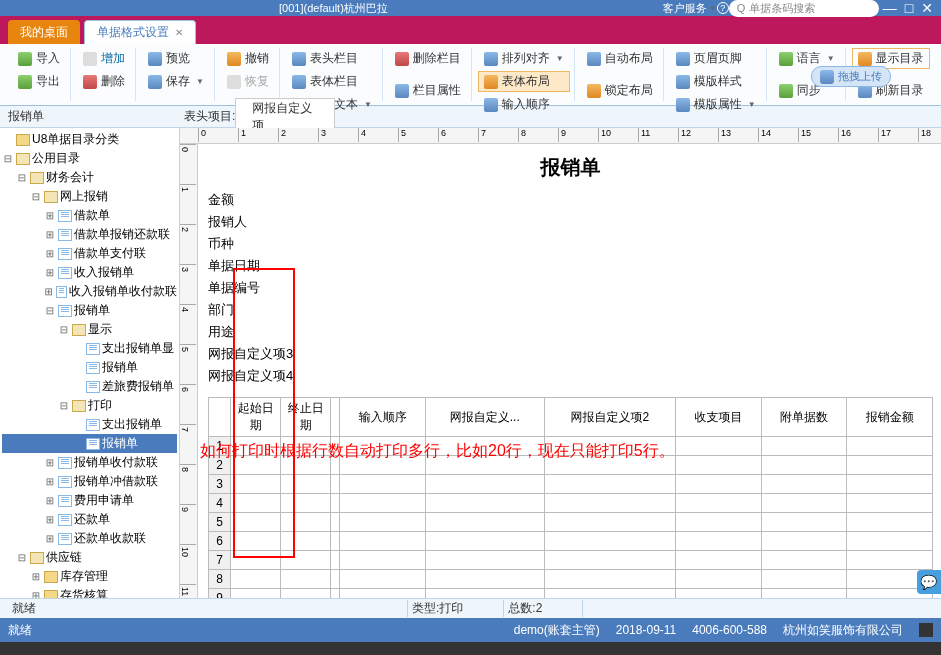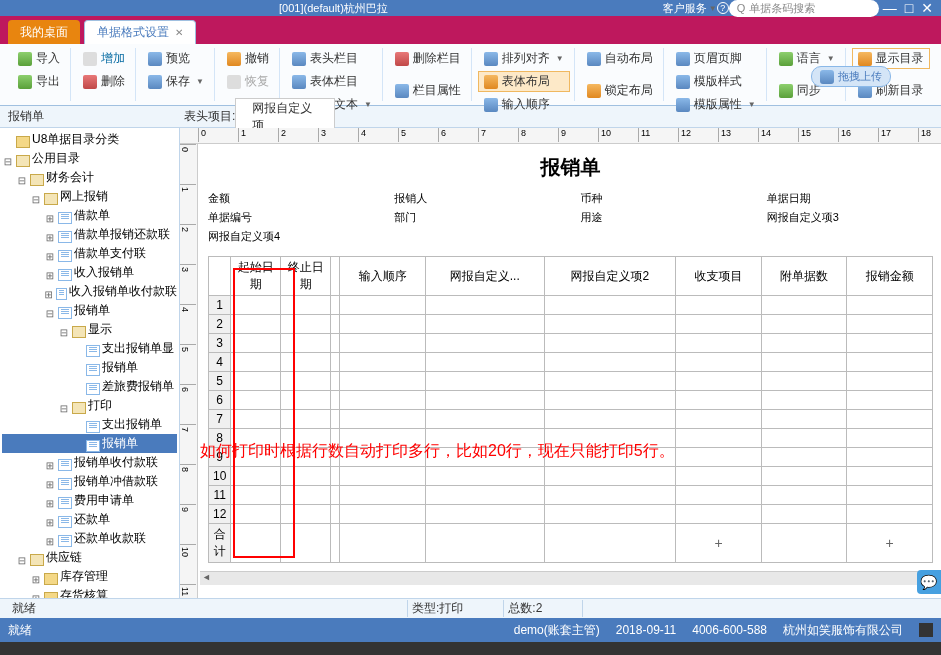--- a/index.html
+++ b/index.html
@@ -30,21 +30,21 @@
 
     
     .divider-bar { background: #eef5fb; height: 22px; border-bottom: 1px solid #c0d5ea; display: flex; align-items: center; padding: 0 8px; font-size: 12px; color: #333; }
     .divider-bar .field-box { background: white; border: 1px solid #ccc; padding: 1px 16px; width: 100px; }
     
     
     .main { display: flex; height: 470px; background: white; }
     
     
     .tree-panel { width: 180px; border-right: 1px solid #c0d5ea; overflow: auto; padding: 2px; font-size: 12px; }
-    .tree-item { display: flex; align-items: flex-end; padding: 1px 0; white-space: nowrap; cursor: pointer; }
+    .tree-item { display: flex; align-items: center; padding: 1px 0; white-space: nowrap; cursor: pointer; }
     .tree-toggle { width: 12px; display: inline-block; text-align: center; color: #666; font-size: 10px; }
     .tree-icon { width: 14px; height: 12px; display: inline-block; margin: 0 2px; }
     .folder { background: #f4d887; border: 1px solid #c9a94a; }
     .folder-open { background: #f4e5b7; border: 1px solid #c9a94a; }
     .doc-icon { background: #fff; border: 1px solid #8ab8e8; position: relative; }
     .doc-icon::after { content: ''; position: absolute; top: 1px; left: 2px; right: 2px; height: 1px; background: #8ab8e8; box-shadow: 0 2px 0 #8ab8e8, 0 4px 0 #8ab8e8; }
     .tree-item.selected { background: #4a7bbd; color: white; }
     .indent-0 { padding-left: 0px; }
     .indent-1 { padding-left: 14px; }
     .indent-2 { padding-left: 28px; }
@@ -54,21 +54,21 @@
     
     
     .canvas-area { flex: 1; overflow: auto; position: relative; background: white; }
     .ruler-h { position: sticky; top: 0; height: 16px; background: #f5f5f5; border-bottom: 1px solid #ccc; font-size: 9px; overflow: hidden; white-space: nowrap; padding-left: 18px; }
     .ruler-v { position: absolute; left: 0; top: 16px; width: 18px; background: #f5f5f5; border-right: 1px solid #ccc; font-size: 9px; height: 560px;}
     .ruler-tick { display: inline-block; width: 40px; border-left: 1px solid #aaa; height: 14px; vertical-align: bottom; padding-left: 2px; }
     .ruler-tick-v { height: 40px; border-top: 1px solid #aaa; width: 16px; writing-mode: vertical-lr; padding-top: 2px; text-align: left; }
     
     .canvas-content { margin-left: 20px; padding: 4px 8px 8px 8px; position: relative; }
     .doc-title { text-align: center; font-size: 20px; font-weight: bold; padding: 6px 0; }
-    .header-fields { display: grid; grid-template-columns: 1fr 1fr 1fr 1fr; gap: 4px 20px; padding: 4px 0; font-size: 11px; }
+    .header-fields { display: grid; grid-template-columns: 1fr; gap: 4px 20px; padding: 4px 0; font-size: 13px; }
     
     .data-table { border-collapse: collapse; width: 100%; margin-top: 8px; font-size: 12px; position: relative; }
     .data-table th, .data-table td { border: 1px solid #bbb; padding: 2px 4px; height: 18px; text-align: center; }
     .data-table th { font-weight: normal; background: white; height: 32px; }
     .row-num { width: 22px; background: #f0f0f0; }
     
     .red-box { position: absolute; border: 2px solid red; pointer-events: none; }
     .red-text { position: absolute; color: red; font-size: 16px; font-weight: normal; }
     
     .dotted-cell { border: 1px dashed #888 !important; }

